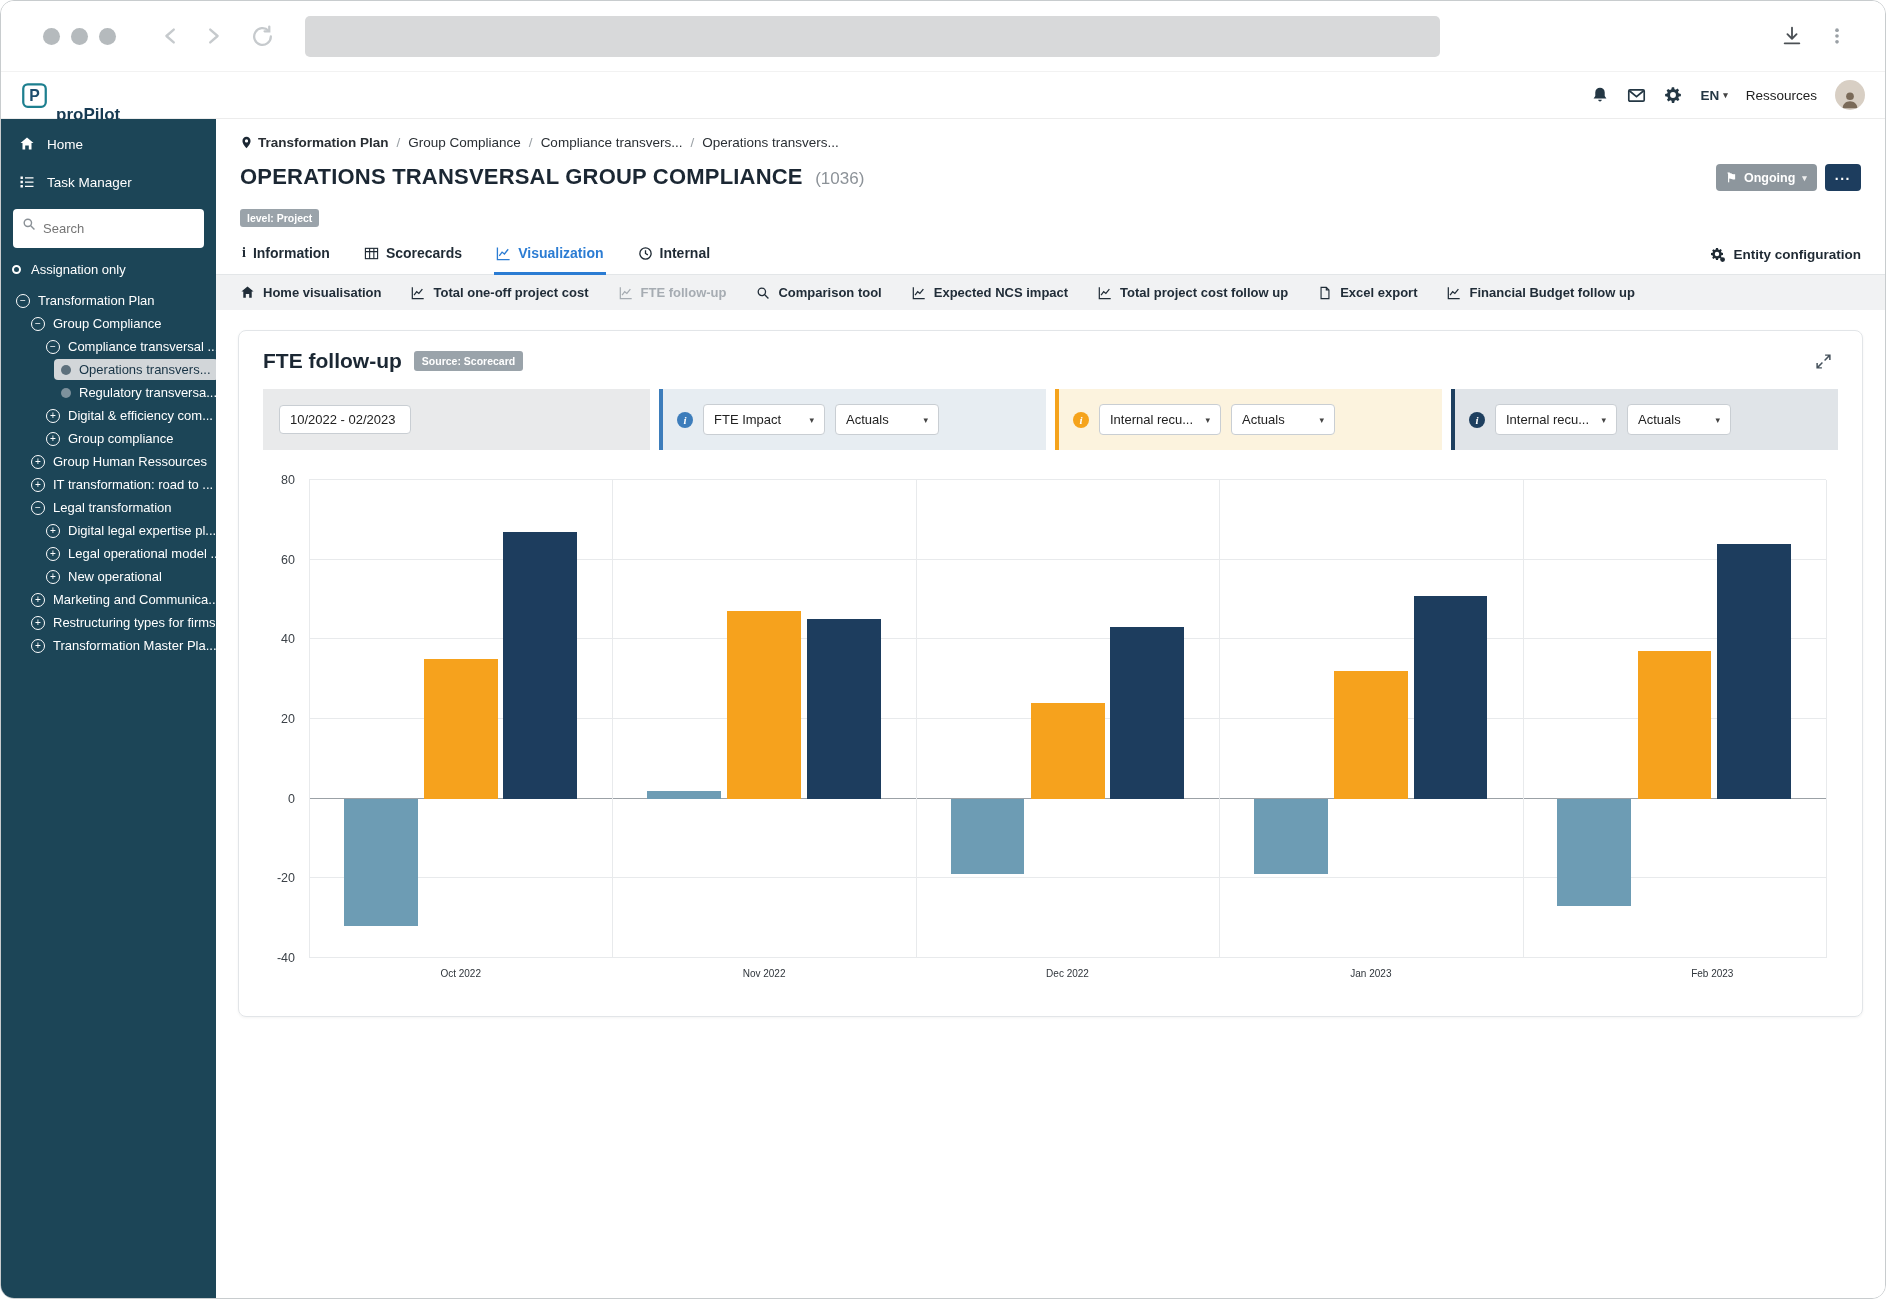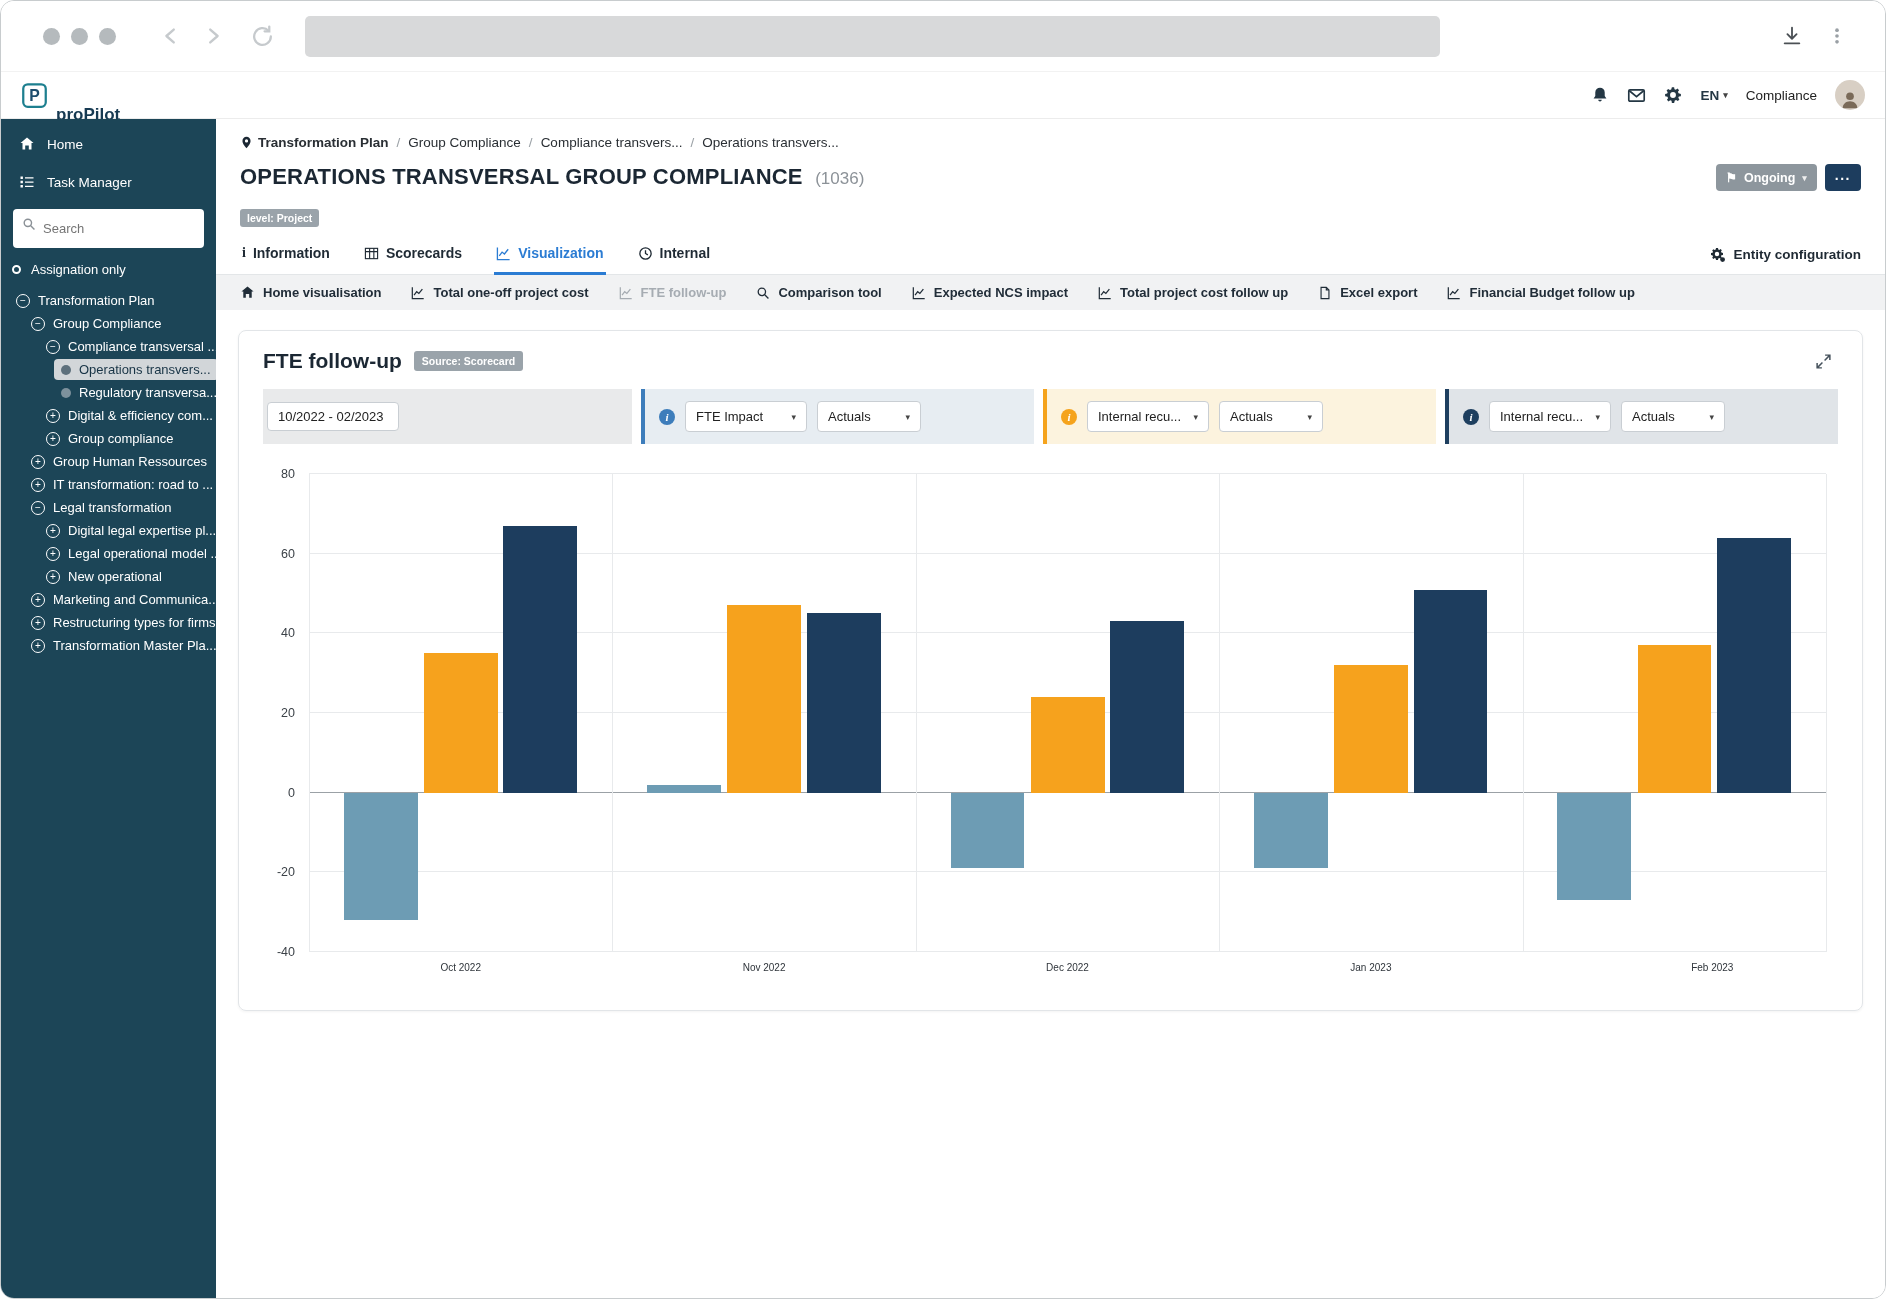--- a/index.html
+++ b/index.html
@@ -79,21 +79,21 @@
 
   
   .card { margin:20px 22px; border:1px solid #e2e5e8; border-radius:8px; padding:18px 24px 26px; position:relative; box-shadow:0 1px 3px rgba(0,0,0,.05); }
   .card-head { display:flex; align-items:center; gap:12px; }
   .card-title { font-size:21px; font-weight:700; color:#1b2733; }
   .source-badge { background:#9aa3aa; color:#fff; font-size:10.5px; font-weight:700; border-radius:3px; padding:4px 8px; }
   .expand-btn { margin-left:auto; color:#46525c; background:none; border:none; cursor:pointer; display:flex; }
 
   
   .filters { display:flex; gap:9px; margin-top:16px; }
-  .date-box { flex:1; background:#e9eaeb; padding:4px; display:flex; align-items:center; }
+  .date-box { flex:1; background:#e9eaeb; padding:16px; display:flex; align-items:center; }
   .date-input { background:#fff; border:1px solid #c9ced3; border-radius:4px; padding:6px 10px; font-size:13px; color:#222; width:132px; outline:none; }
   .filter-group { flex:1; display:flex; align-items:center; gap:10px; padding:12px 14px; border-left:4px solid #888; }
   .info-badge { width:16px; height:16px; border-radius:50%; color:#fff; font-size:11px; font-weight:700; font-style:italic; display:flex; align-items:center; justify-content:center; font-family:"Liberation Serif", serif; flex-shrink:0; }
   .select { background:#fff; border:1px solid #c9ced3; border-radius:4px; height:31px; display:flex; align-items:center; padding:0 10px; font-size:13px; color:#222; gap:8px; cursor:pointer; white-space:nowrap; overflow:hidden; }
   .select .caret { margin-left:auto; }
   .select.field { width:122px; }
   .select.measure { width:104px; }
 
   
   .chart-wrap { margin-top:30px; padding-left:46px; padding-right:12px; position:relative; }
@@ -182,21 +182,21 @@
         </span>
       <span class="hicon">
           <svg width="18" height="18" viewBox="0 0 16 16" fill="currentColor">
             <path fill-rule="evenodd" d="M7 1h2l.3 1.8 1.2.5 1.5-1 1.4 1.4-1 1.5.5 1.2L15 7v2l-1.8.3-.5 1.2 1 1.5-1.4 1.4-1.5-1-1.2.5L9 15H7l-.3-1.8-1.2-.5-1.5 1-1.4-1.4 1-1.5-.5-1.2L1 9V7l1.8-.3.5-1.2-1-1.5 1.4-1.4 1.5 1 1.2-.5zM8 5.4A2.6 2.6 0 1 0 8 10.6 2.6 2.6 0 0 0 8 5.4z"></path>
           </svg>
         </span>
       <span class="lang">
           <span>EN</span>
           <span class="caret">▾</span>
         </span>
-      <span class="username">Compliance</span>
+      <span class="username">Ressources</span>
       <span class="avatar">
           <svg width="22" height="22" viewBox="0 0 24 24" fill="#7a6a58">
             <circle cx="12" cy="9" r="4.2"></circle>
             <path d="M4 22c0-4.4 3.6-7.5 8-7.5s8 3.1 8 7.5z"></path>
           </svg>
         </span>
     </div>
   </div>
 
   <div class="app-body">

